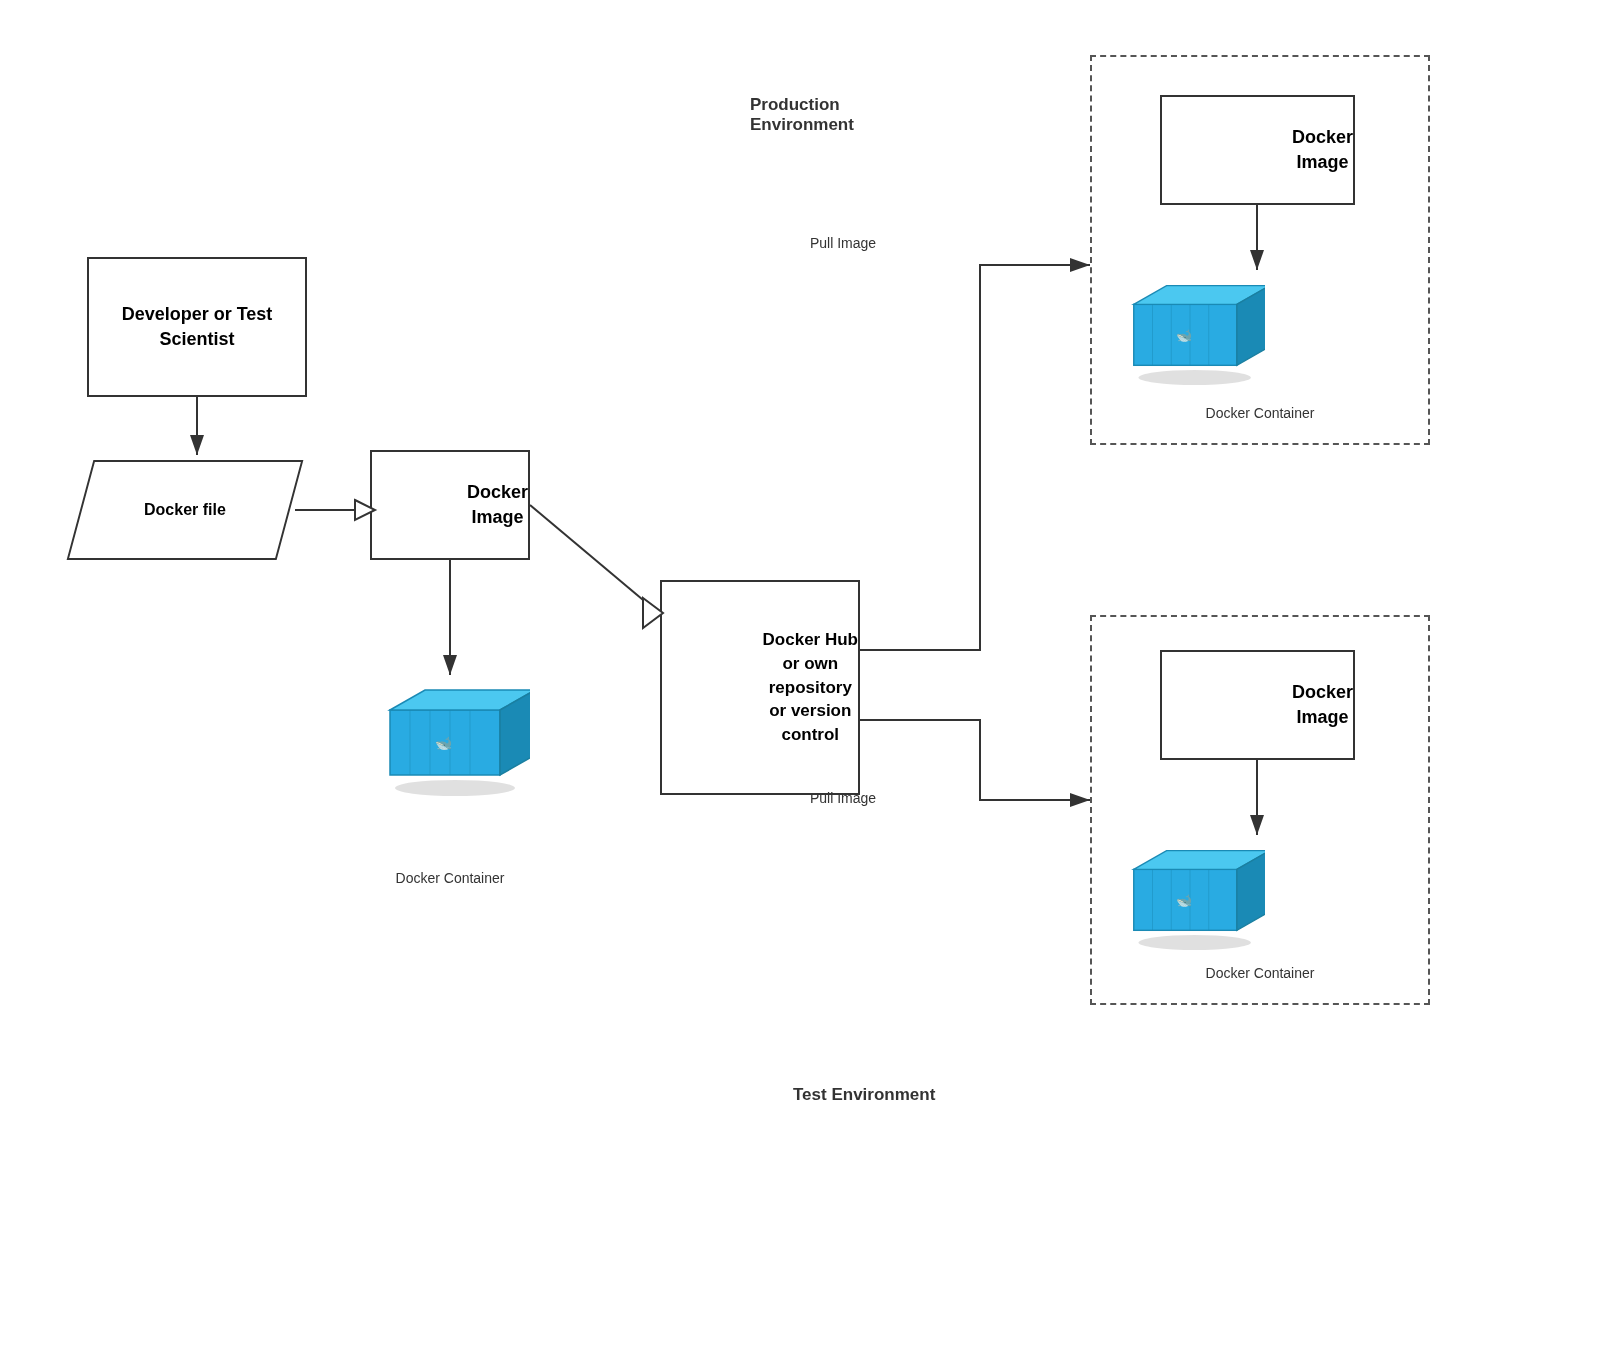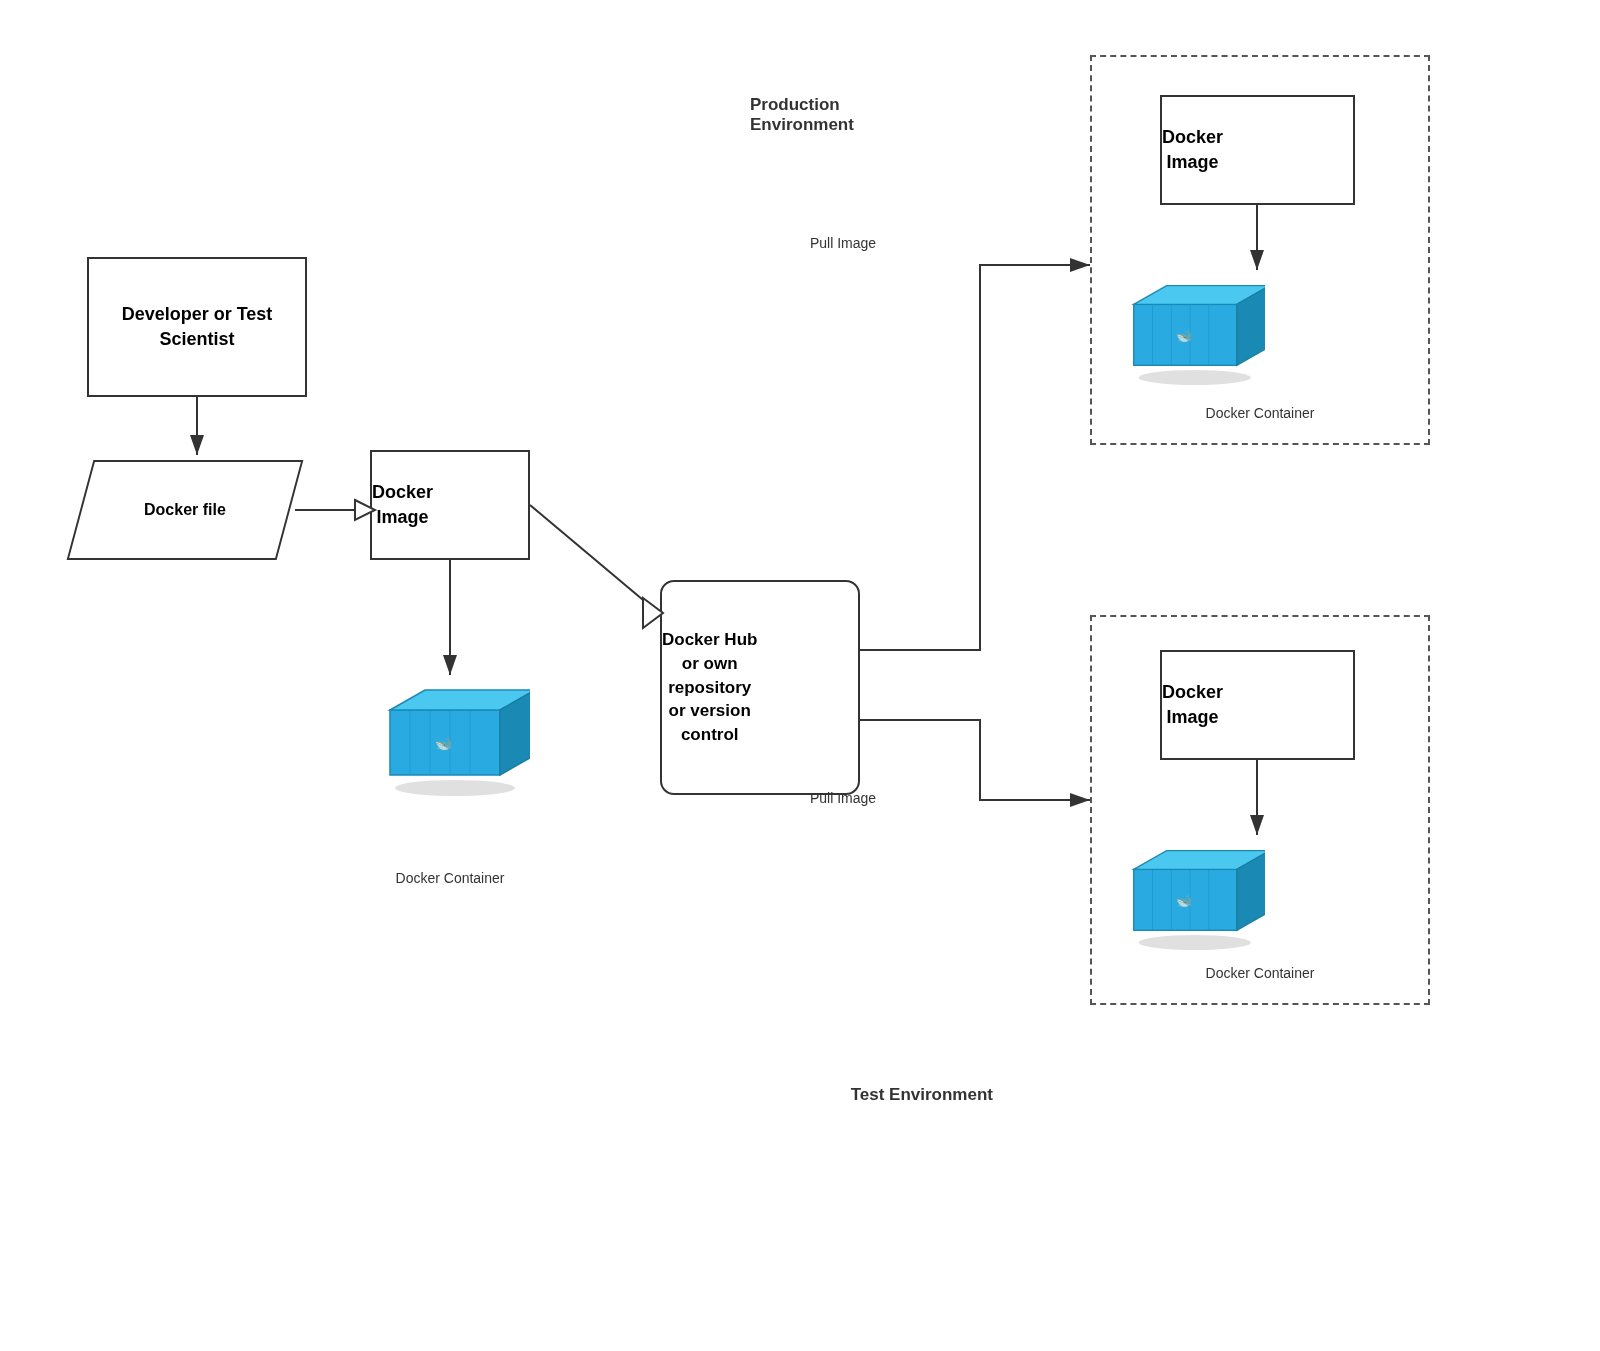--- a/index.html
+++ b/index.html
@@ -16,21 +16,21 @@
       width: 1600px;
       height: 1351px;
     }
     
     .box {
       position: absolute;
       border: 2px solid #333;
       background: #fff;
       display: flex;
       align-items: center;
-      justify-content: flex-start;
+      justify-content: flex-end;
       text-align: center;
       font-weight: bold;
       font-size: 16px;
       line-height: 1.4;
     }
     
     .parallelogram {
       position: absolute;
       background: #fff;
       border: 2px solid #333;
@@ -87,21 +87,21 @@
   </div>
 
   <div class="parallelogram" style="left:80px; top:460px; width:210px; height:100px;">
     <span>Docker file</span>
   </div>
 
   <div class="box" style="left:370px; top:450px; width:160px; height:110px; font-size:18px;">
     <span>Docker<br>Image</span>
   </div>
 
-  <div class="box" style="left:660px; top:580px; width:200px; height:215px; font-size:17px;border-radius:14px;">
+  <div class="box" style="left:660px; top:580px; width:200px; height:215px; font-size:17px;">
     <span>Docker Hub<br>or own<br>repository<br>or version<br>control</span>
   </div>
 
   <div class="env-box" style="left:1090px; top:55px; width:340px; height:390px;">
   </div>
 
   <div class="env-box" style="left:1090px; top:615px; width:340px; height:390px;">
   </div>
 
   <div class="box" style="left:1160px; top:95px; width:195px; height:110px; font-size:18px;">
@@ -122,21 +122,21 @@
   </div>
 
   <div class="label" style="left:810px; top:235px; width:140px; font-size:14px;">
     Pull Image
   </div>
 
   <div class="label" style="left:810px; top:790px; width:140px; font-size:14px;">
     Pull Image
   </div>
 
-  <div class="label-bold" style="left:793px; top:1085px; width:200px; text-align:right; font-size:17px;">
+  <div class="label-bold" style="left:793px; top:1085px; width:200px; text-align:left; font-size:17px;">
     Test Environment
   </div>
 
   <div class="label" style="left:1100px; top:405px; width:320px; text-align:center; font-size:14px;">
     Docker Container
   </div>
 
   <div class="label" style="left:1100px; top:965px; width:320px; text-align:center; font-size:14px;">
     Docker Container
   </div>

